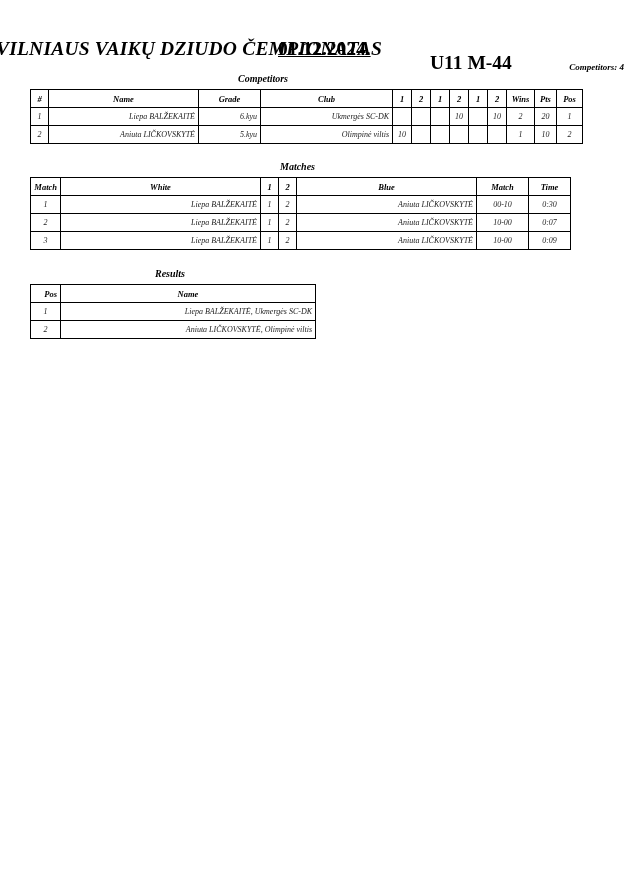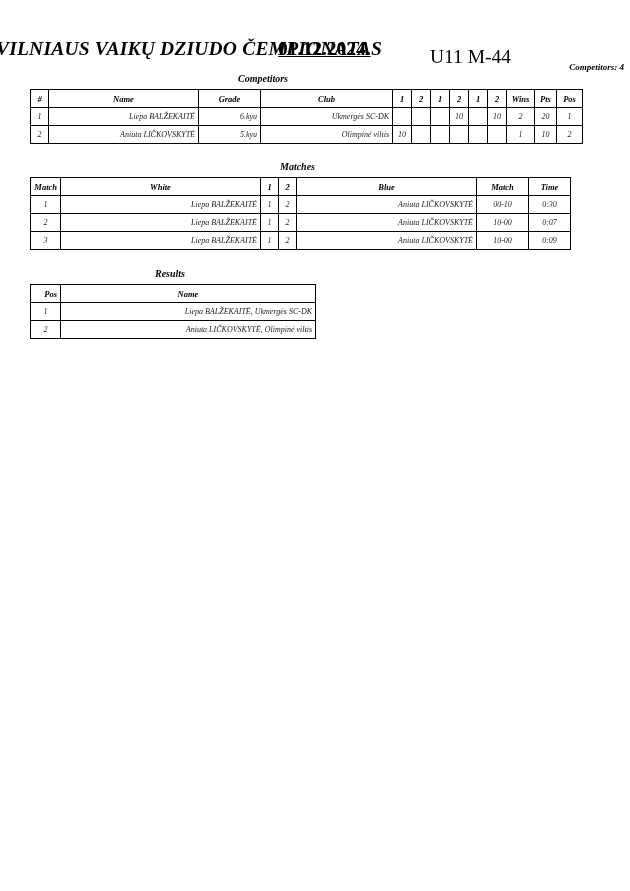--- a/index.html
+++ b/index.html
@@ -47,23 +47,23 @@
     top: 0px;
     font-family: "Liberation Serif", serif;
     font-weight: bold;
     font-size: 19.5px;
     white-space: nowrap;
     text-decoration: underline;
   }
   .title-cat {
     position: absolute;
     left: 430px;
-    top: 8px;
-    font-family: "Liberation Serif", serif;
-    font-weight: normal;
+    top: 14px;
+    font-family: "Liberation Serif", serif;
+    font-weight: bold;
     font-size: 19.5px;
     white-space: nowrap;
   }
   .comp-count {
     position: absolute;
     right: 6px;
     top: 24px;
     font-family: "Liberation Serif", serif;
     font-style: italic;
     font-weight: bold;

